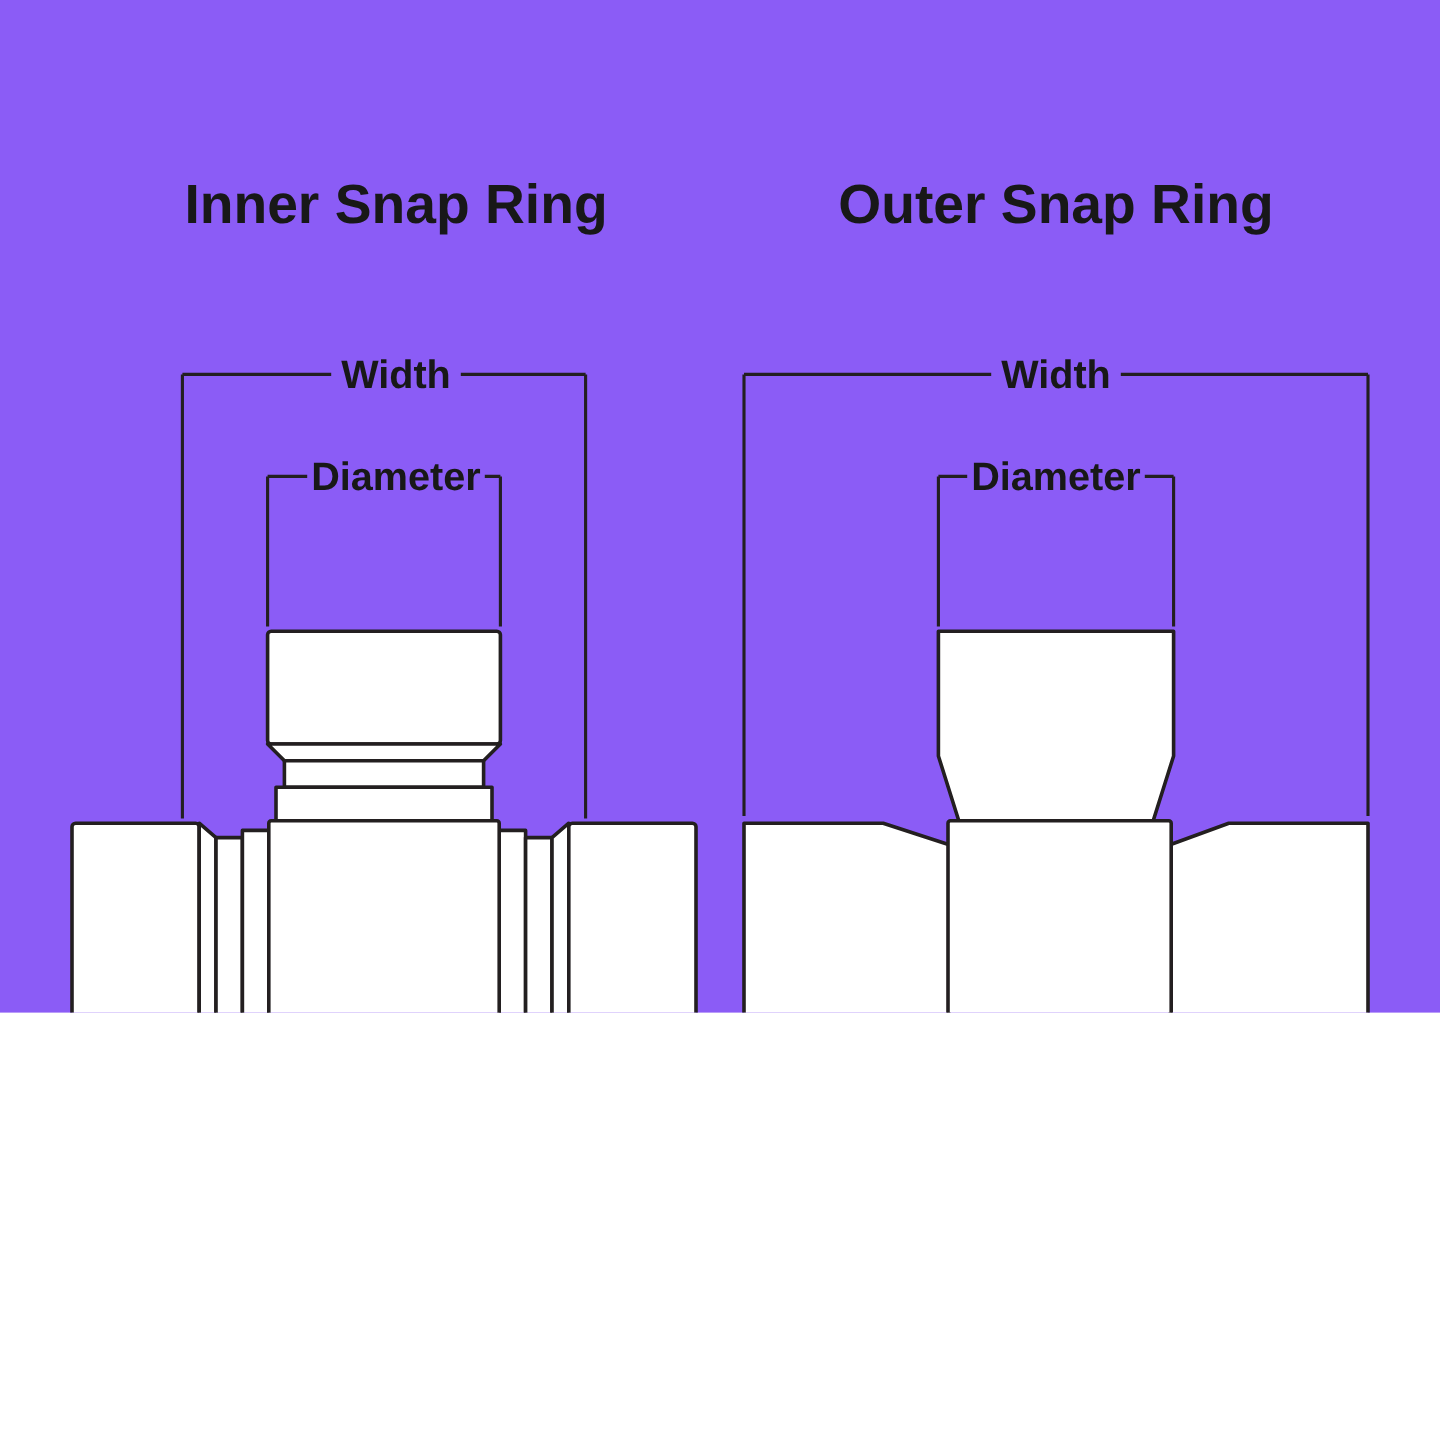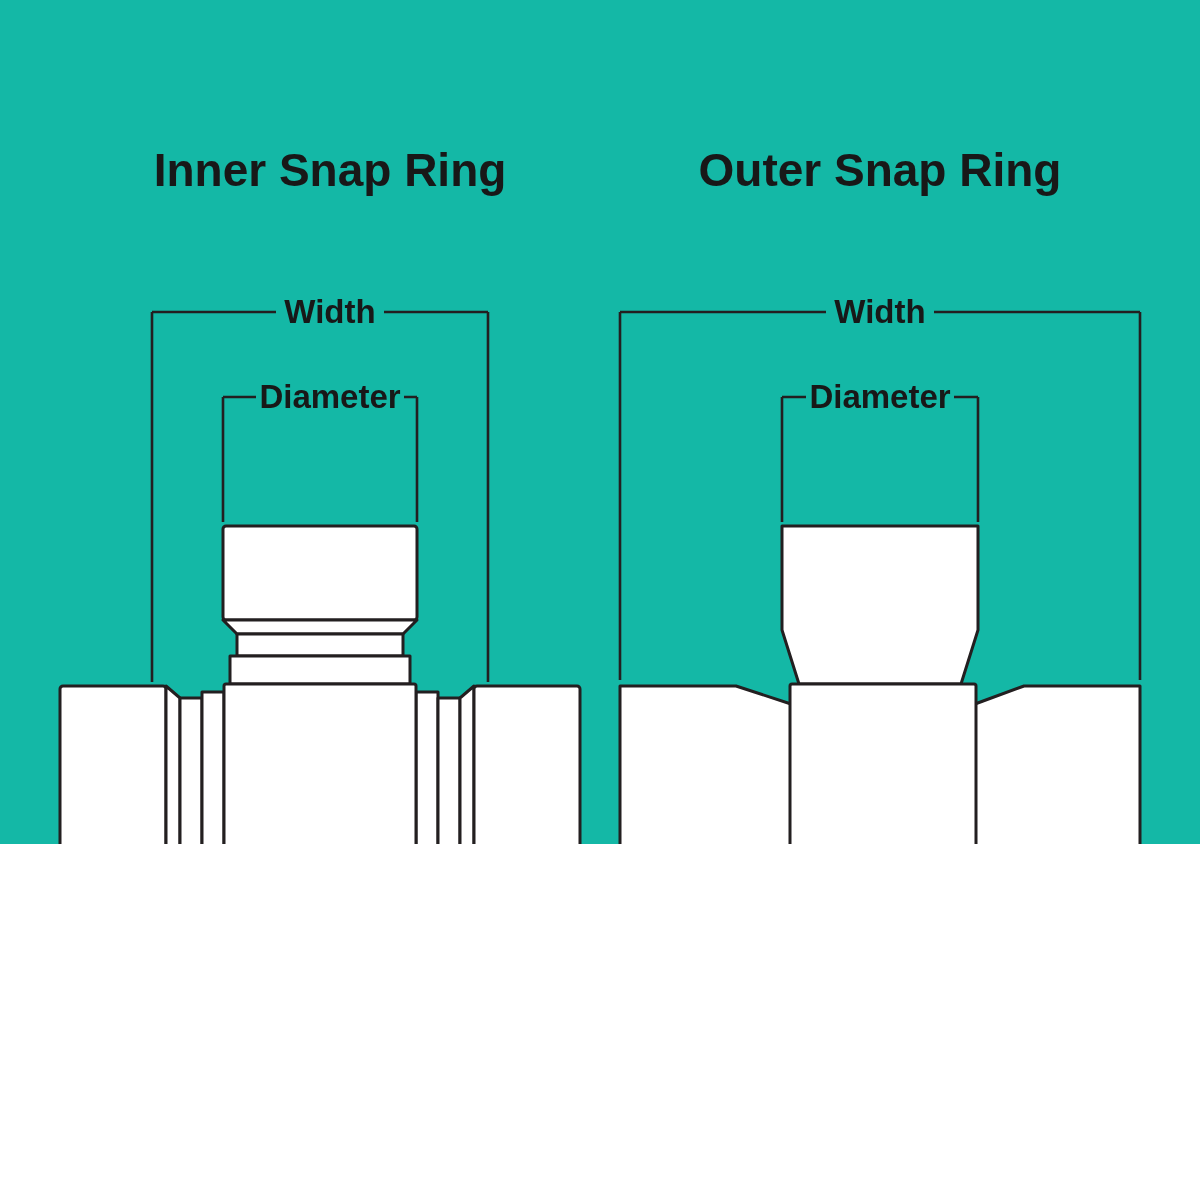--- a/index.html
+++ b/index.html
@@ -4,21 +4,21 @@
 <style>
   html, body {
     margin: 0;
     padding: 0;
     background: #ffffff;
   }
   .page {
     position: relative;
     width: 1200px;
     height: 844px;
-    background: #14b8a6;
+    background: #8b5cf6;
     overflow: hidden;
   }
   svg { display: block; }
   .part {
     fill: #ffffff;
     stroke: #231f20;
     stroke-width: 3;
     stroke-linejoin: round;
     stroke-linecap: round;
   }

